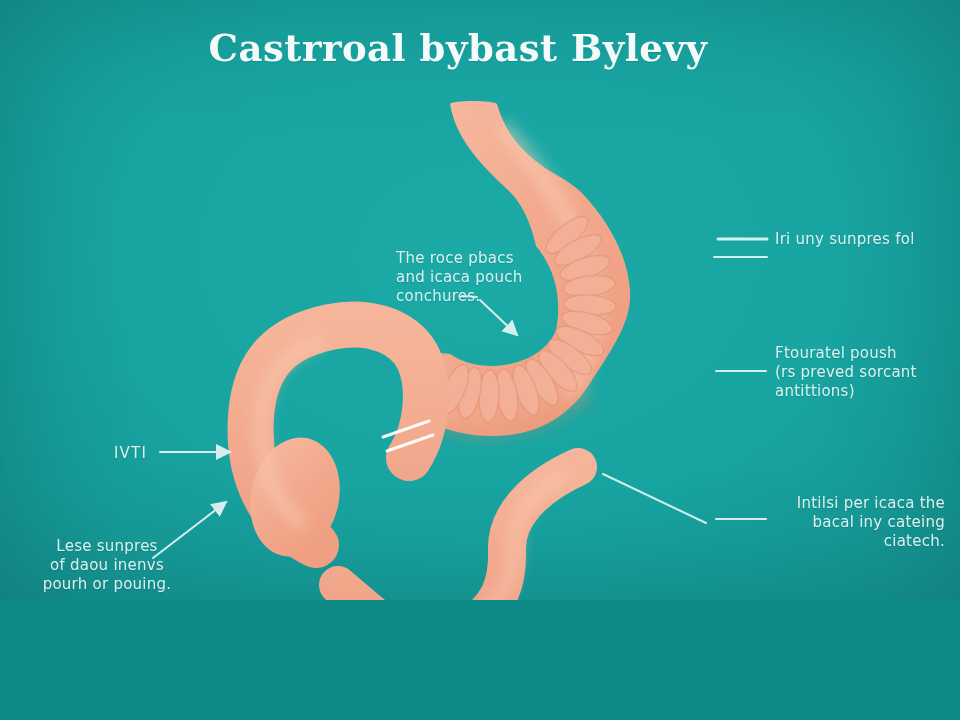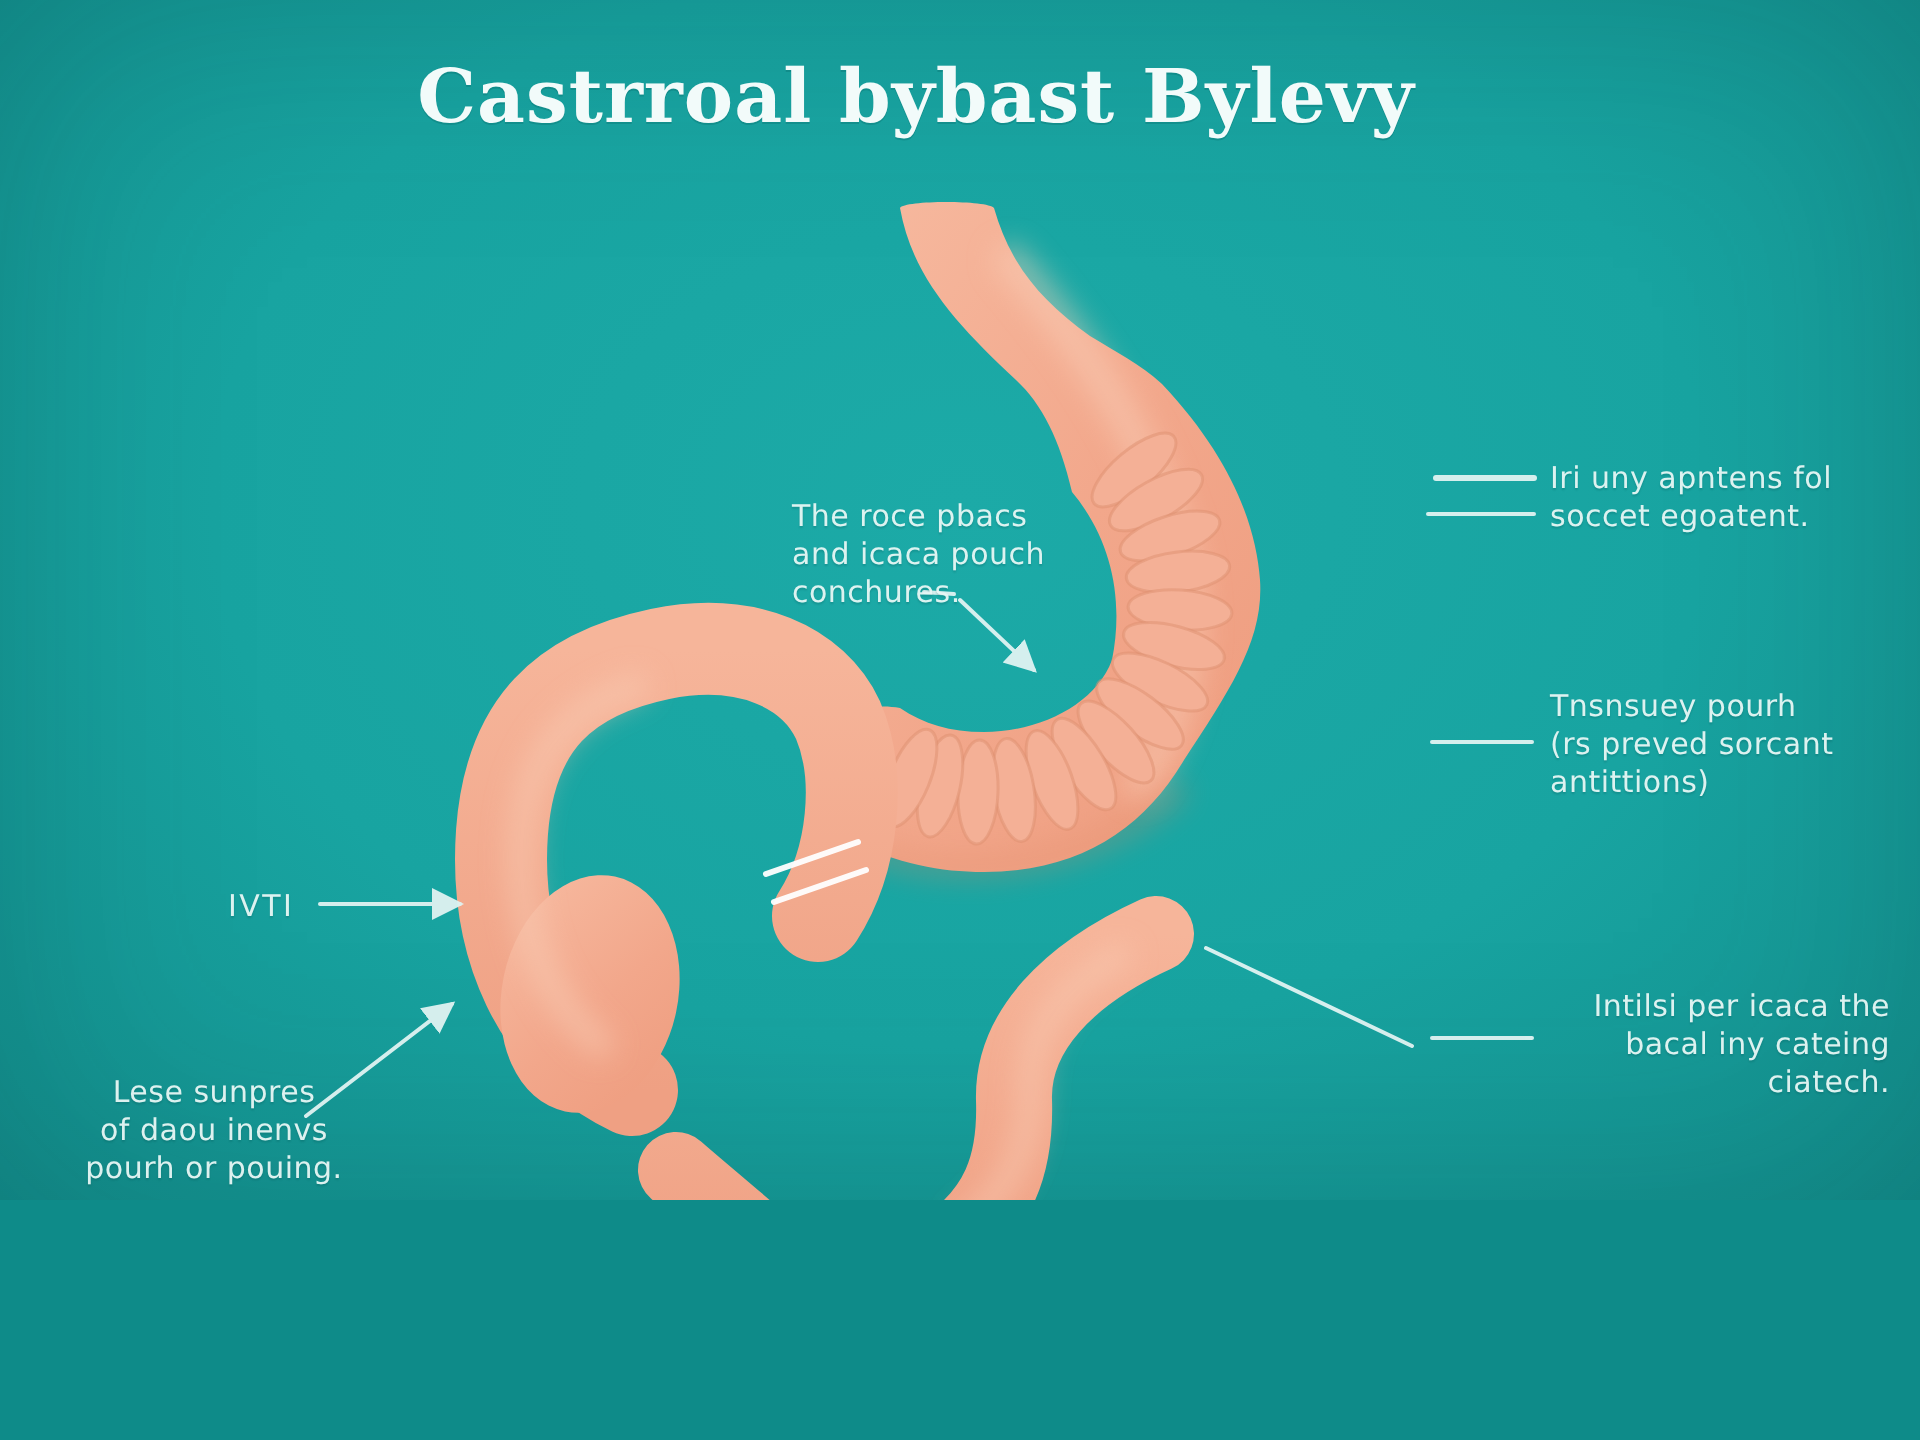--- a/index.html
+++ b/index.html
@@ -130,26 +130,25 @@
     </g>
   </svg>
 
   <div class="lbl lbl-center">
     <span>The roce pbacs</span>
     <span>and icaca pouch</span>
     <span>conchures.</span>
   </div>
 
   <div class="lbl lbl-right lbl-rt">
-    <span>Iri uny apntens fol</span>
-    <span>soccet egoatent.</span>
+    <span>Iri uny sunpres fol</span>
   </div>
 
   <div class="lbl lbl-right lbl-rm">
-    <span>Tnsnsuey pourh</span>
+    <span>Ftouratel poush</span>
     <span>(rs preved sorcant</span>
     <span>antittions)</span>
   </div>
 
   <div class="lbl lbl-right lbl-rb">
     <span>Intilsi per icaca the</span>
     <span>bacal iny cateing</span>
     <span>ciatech.</span>
   </div>
 

